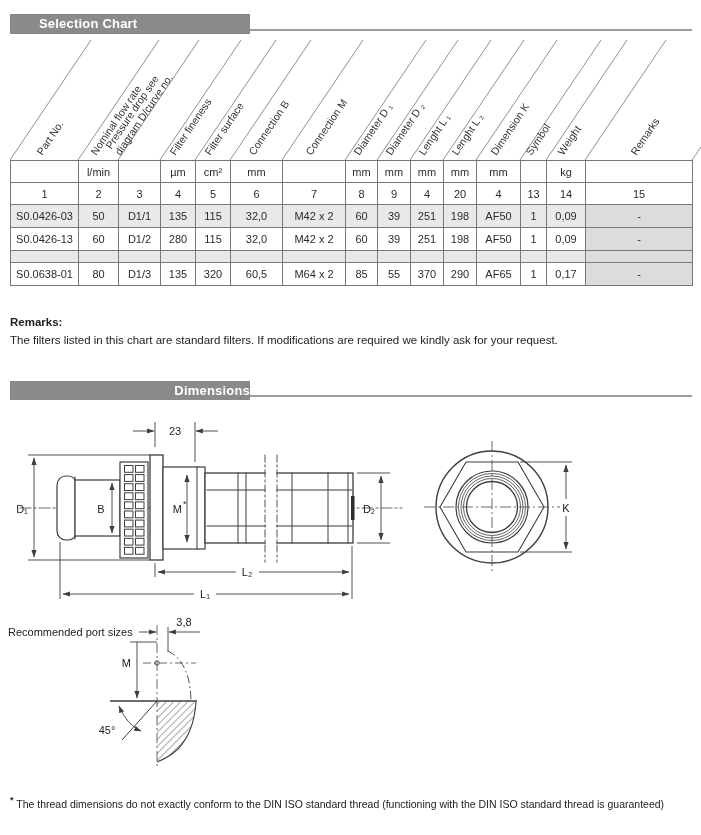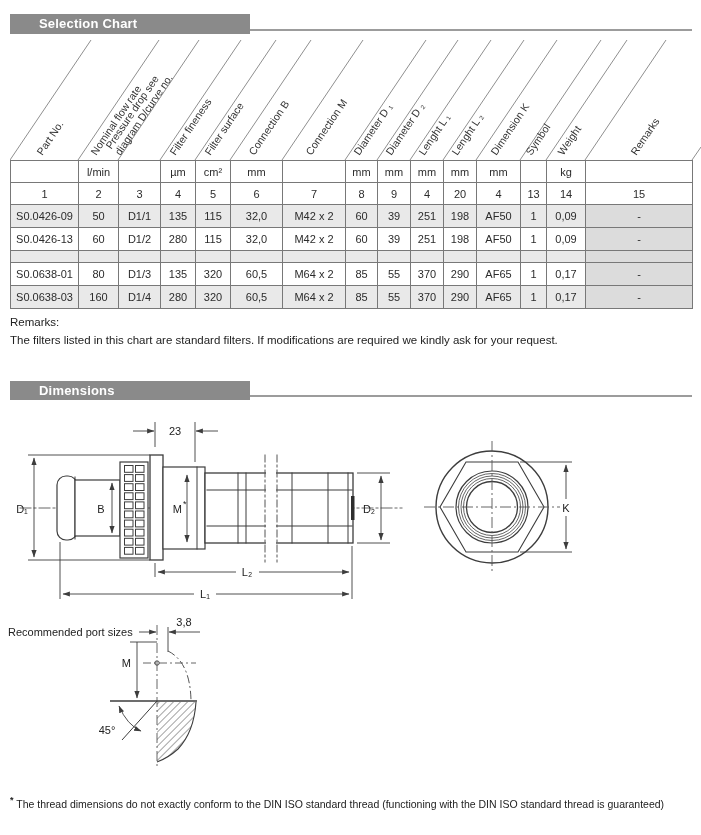--- a/index.html
+++ b/index.html
@@ -20,21 +20,21 @@
   table.sel td{border:1px solid #787878;text-align:center;padding:0;overflow:hidden;
                vertical-align:middle;}
   table.sel{border:1px solid #3c3c3c;}
   tr.h22 td{height:21px;}
   tr.h23 td{height:22px;}
   tr.spacer td{height:11px;background:#e9e9e9;}
   tr.shade td{background:#e9e9e9;}
   tr.data td.remarkscell, tr.spacer td.remarkscell{background:#dcdcdc;}
   td .b{font-weight:normal;}
   
-  .remarks-title{position:absolute;left:10px;top:316px;font-size:11.5px;font-weight:normal;color:#222;}
+  .remarks-title{position:absolute;left:10px;top:316px;font-size:11.5px;font-weight:bold;color:#222;}
   .remarks-body{position:absolute;left:10px;top:334px;width:670px;font-size:11.5px;color:#222;}
   
   .footnote{position:absolute;left:10px;top:795px;font-size:10.5px;color:#222;}
   .footnote sup{font-weight:bold;font-size:9px;}
   
   .drawing{position:absolute;left:0;top:415px;}
   svg text{font-family:"Liberation Sans",sans-serif;fill:#222;}
 </style>
 </head>
 <body>
@@ -134,21 +134,21 @@
           <td>8</td>
           <td>9</td>
           <td>4</td>
           <td>20</td>
           <td>4</td>
           <td>13</td>
           <td>14</td>
           <td>15</td>
         </tr>
         <tr class="h23 data shade">
-          <td>S0.0426-09</td>
+          <td>S0.0426-03</td>
           <td>50</td>
           <td><span class="b">D1</span><span>/1</span></td>
           <td>135</td>
           <td>115</td>
           <td>32,0</td>
           <td>M42 x 2</td>
           <td>60</td>
           <td>39</td>
           <td>251</td>
           <td>198</td>
@@ -201,45 +201,28 @@
           <td>M64 x 2</td>
           <td>85</td>
           <td>55</td>
           <td>370</td>
           <td>290</td>
           <td>AF65</td>
           <td>1</td>
           <td>0,17</td>
           <td class="remarkscell">-</td>
         </tr>
-        <tr class="h23 data shade">
-          <td>S0.0638-03</td>
-          <td>160</td>
-          <td><span class="b">D1</span><span>/4</span></td>
-          <td>280</td>
-          <td>320</td>
-          <td>60,5</td>
-          <td>M64 x 2</td>
-          <td>85</td>
-          <td>55</td>
-          <td>370</td>
-          <td>290</td>
-          <td>AF65</td>
-          <td>1</td>
-          <td>0,17</td>
-          <td class="remarkscell">-</td>
-        </tr>
       </tbody>
     </table>
   </div>
 
   <div class="remarks-title">Remarks:</div>
   <div class="remarks-body">The filters listed in this chart are standard filters. If modifications are required we kindly ask for your request.</div>
 
-  <div class="secbar" style="top:381px;height:19px;line-height:19px;">
+  <div class="secbar" style="top:381px;height:19px;line-height:19px;text-align:right;">
     <span>Dimensions</span>
   </div>
   <div class="secrule" style="left:250px;top:395px;width:442px;"></div>
 
   <svg class="drawing" width="701" height="360" viewBox="0 0 701 360">
     <defs>
       <marker id="arr" viewBox="0 0 10 10" refX="9" refY="5" markerWidth="8.5" markerHeight="8.5" orient="auto-start-reverse">
         <path d="M0,1.6 L9.5,5 L0,8.4 z" fill="#3d3d3d"></path>
       </marker>
       <pattern id="hatch" width="5" height="5" patternUnits="userSpaceOnUse" patternTransform="rotate(-45)">

